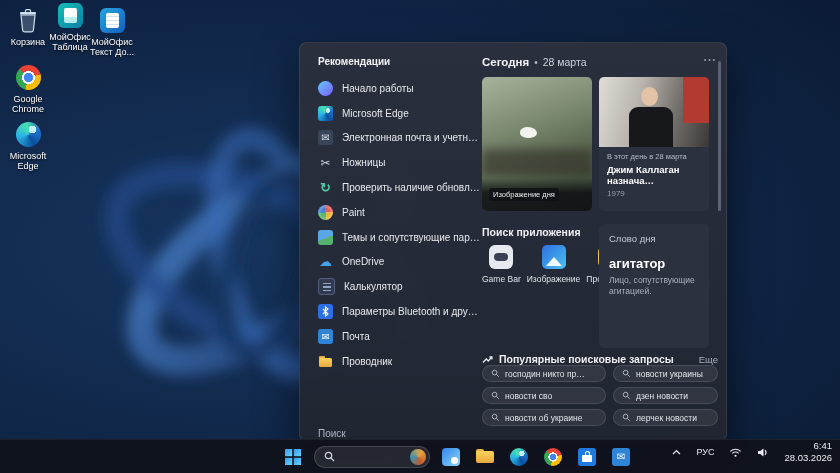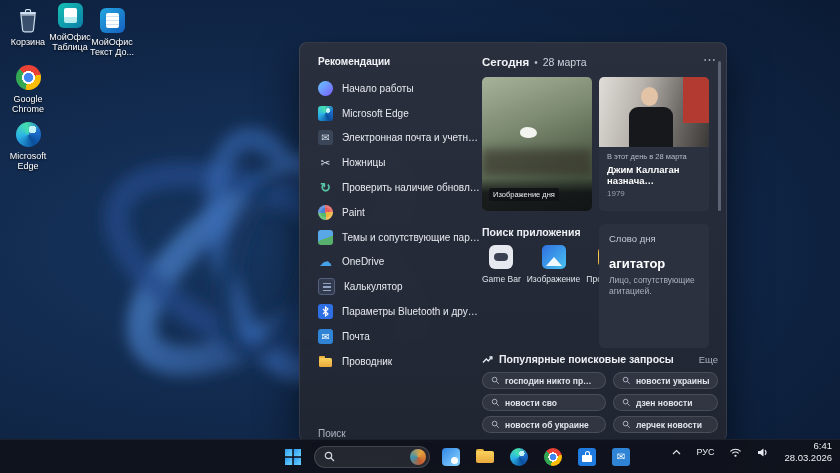--- a/index.html
+++ b/index.html
@@ -102,21 +102,21 @@
 
   .word-card{left:117px;top:168px;width:110px;height:124px;padding:9px 10px;box-sizing:border-box;}
   .wc-title{font-size:9.5px;color:#c6ccd7;}
   .wc-word{font-size:13px;font-weight:700;color:#fff;margin-top:12px;}
   .wc-def{font-size:8.5px;color:#aab1bd;margin-top:4px;line-height:1.35;}
 
   .trending{position:absolute;left:0;top:297px;width:236px;}
   .tr-head{display:flex;align-items:center;gap:6px;}
   .tr-title{font-size:10.5px;font-weight:700;color:#eef0f4;flex:1;}
   .tr-more{font-size:9.5px;color:#a9b0bc;cursor:pointer;}
-  .chips{margin-top:7px;display:grid;grid-template-columns:124px 105px;gap:5px 7px;font-weight:bold;}
+  .chips{display:grid;grid-template-columns:124px 105px;gap:5px 7px;}
   .chip{display:flex;align-items:center;gap:5px;height:17px;padding:0 8px;border-radius:9px;
     background:rgba(255,255,255,.07);border:1px solid rgba(255,255,255,.12);box-sizing:border-box;cursor:pointer;}
   .chip span{font-size:8.5px;color:#e2e5eb;white-space:nowrap;overflow:hidden;}
   .scrollbar{position:absolute;right:5px;top:18px;width:3px;height:150px;border-radius:2px;background:#5c6375;cursor:pointer;}
 
   
   .taskbar{position:absolute;left:0;bottom:0;width:840px;height:33px;background:rgba(15,19,28,.97);
     border-top:1px solid rgba(255,255,255,.06);}
   .tb-center{position:absolute;left:280px;top:0;height:33px;display:flex;align-items:center;gap:8px;}
   .tb-btn{width:26px;height:26px;border-radius:4px;display:flex;align-items:center;justify-content:center;cursor:pointer;}

